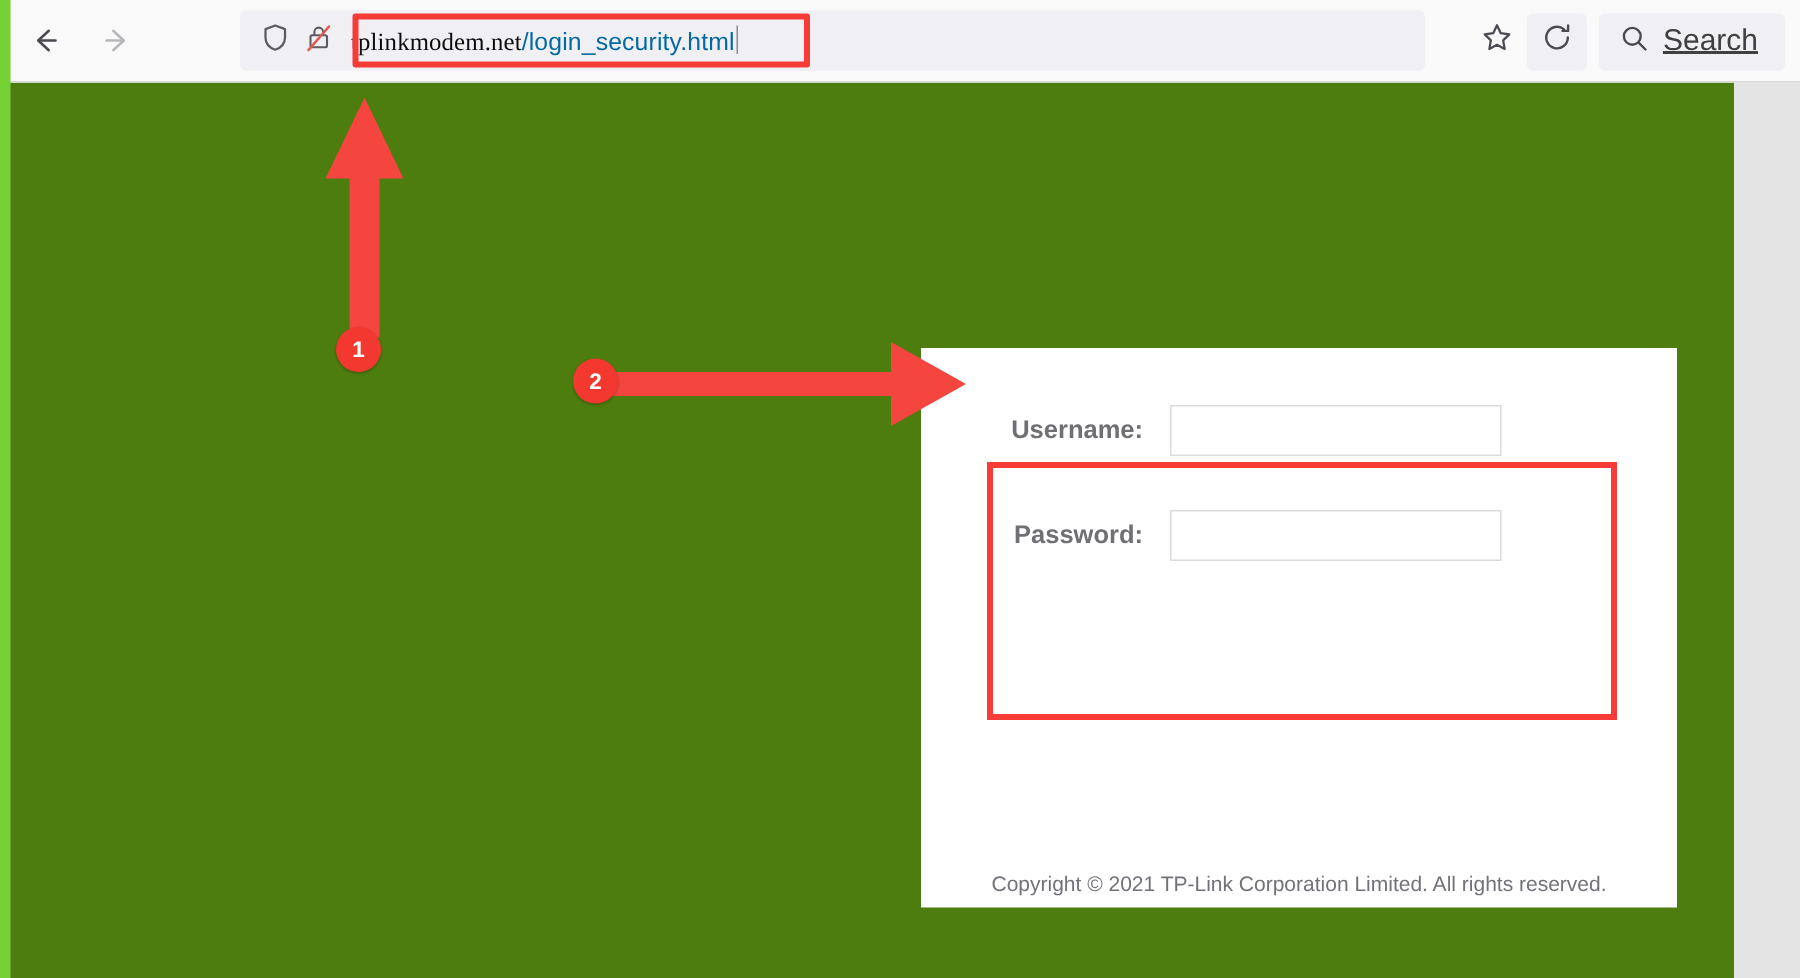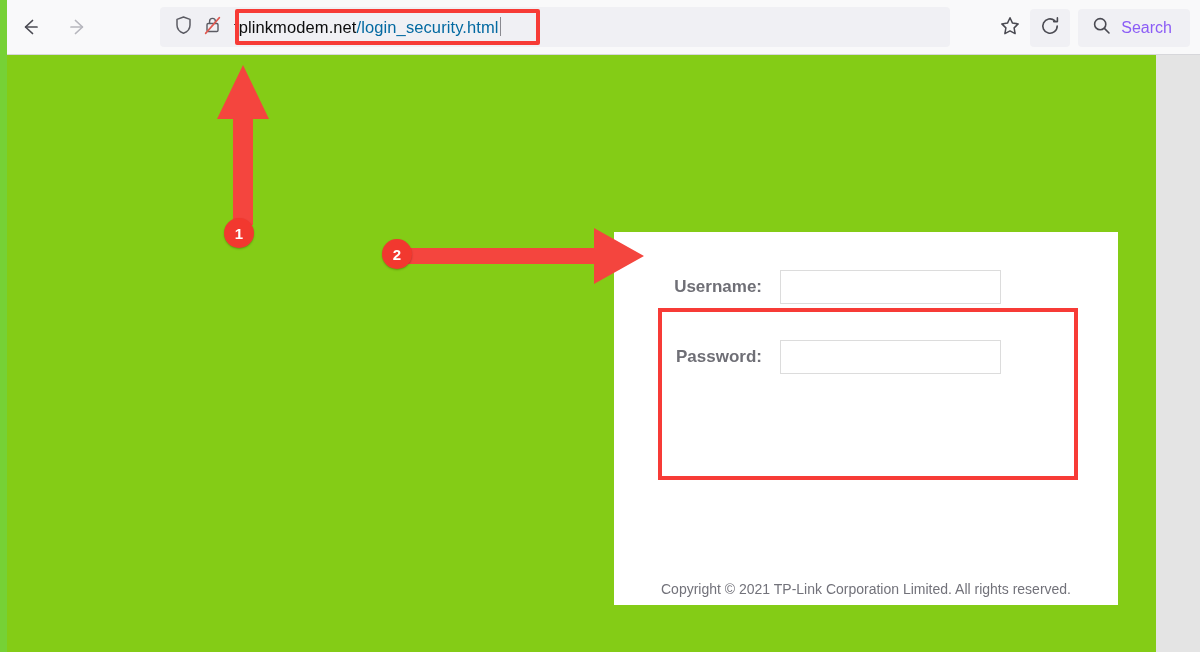--- a/index.html
+++ b/index.html
@@ -70,21 +70,21 @@
     flex: 1;
     height: 40px;
     display: flex;
     align-items: center;
   }
   .url-text {
     font-size: 16.5px;
     letter-spacing: 0.1px;
     white-space: nowrap;
   }
-  .url-host { color: #0c0c0d; }
+  .url-host { color: #0c0c0d; font-family: Liberation Serif, serif; }
   .url-path { color: #0369a1; }
   .url-caret {
     display: inline-block;
     width: 1px; height: 19px;
     background: #8a8a90;
     margin-left: 1px;
     vertical-align: -3px;
   }
 
   .tb-right {
@@ -105,30 +105,31 @@
     background: #f0f0f4;
     border-radius: 4px;
     display: flex;
     align-items: center;
     padding: 0 18px 0 14px;
     margin-left: 8px;
     margin-right: 10px;
     gap: 10px;
   }
   .search-label {
-    font-size: 16px;
-    color: #8b5cf6;
+    font-size: 20px;
+    color: #404040;
+    text-decoration: underline;
   }
 
   
   .content {
     position: absolute;
     left: 0; top: 55px;
     width: 1156px; height: 597px;
-    background: #84cc16;
+    background: #4d7c0f;
   }
 
   .login-card {
     position: absolute;
     left: 614px; top: 177px;
     width: 504px; height: 373px;
     background: #ffffff;
   }
 
   .form-area {

